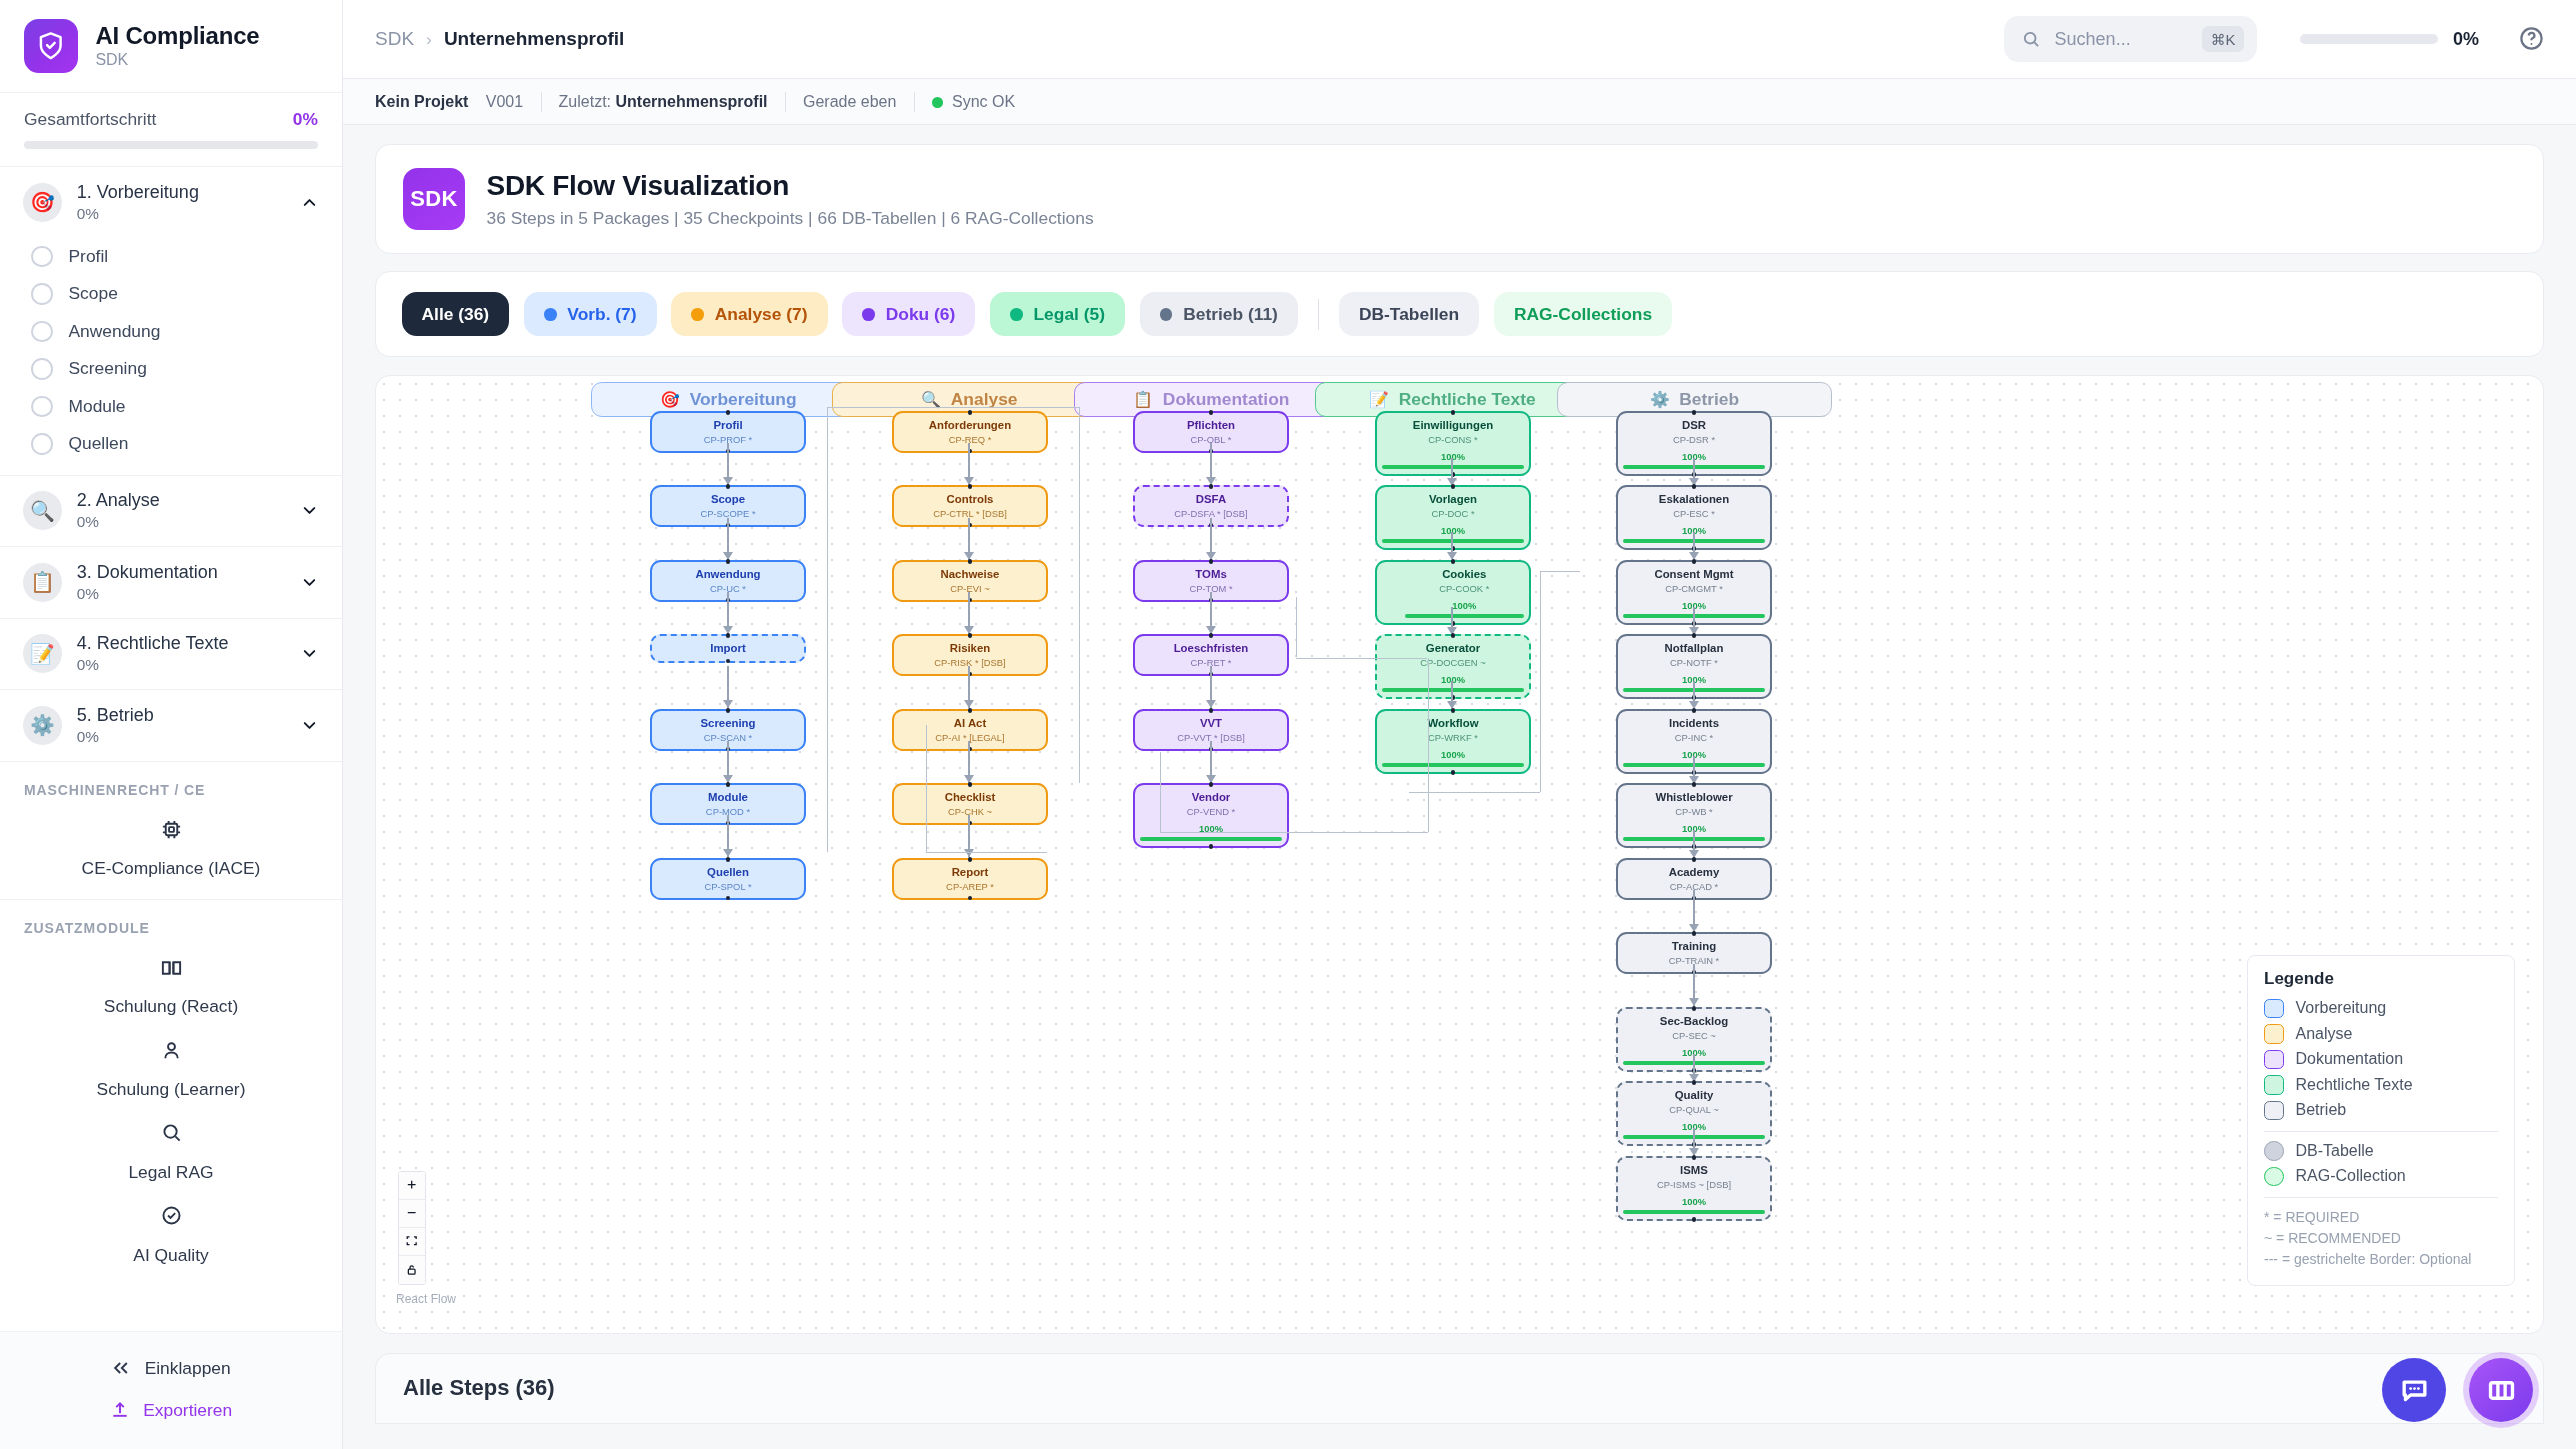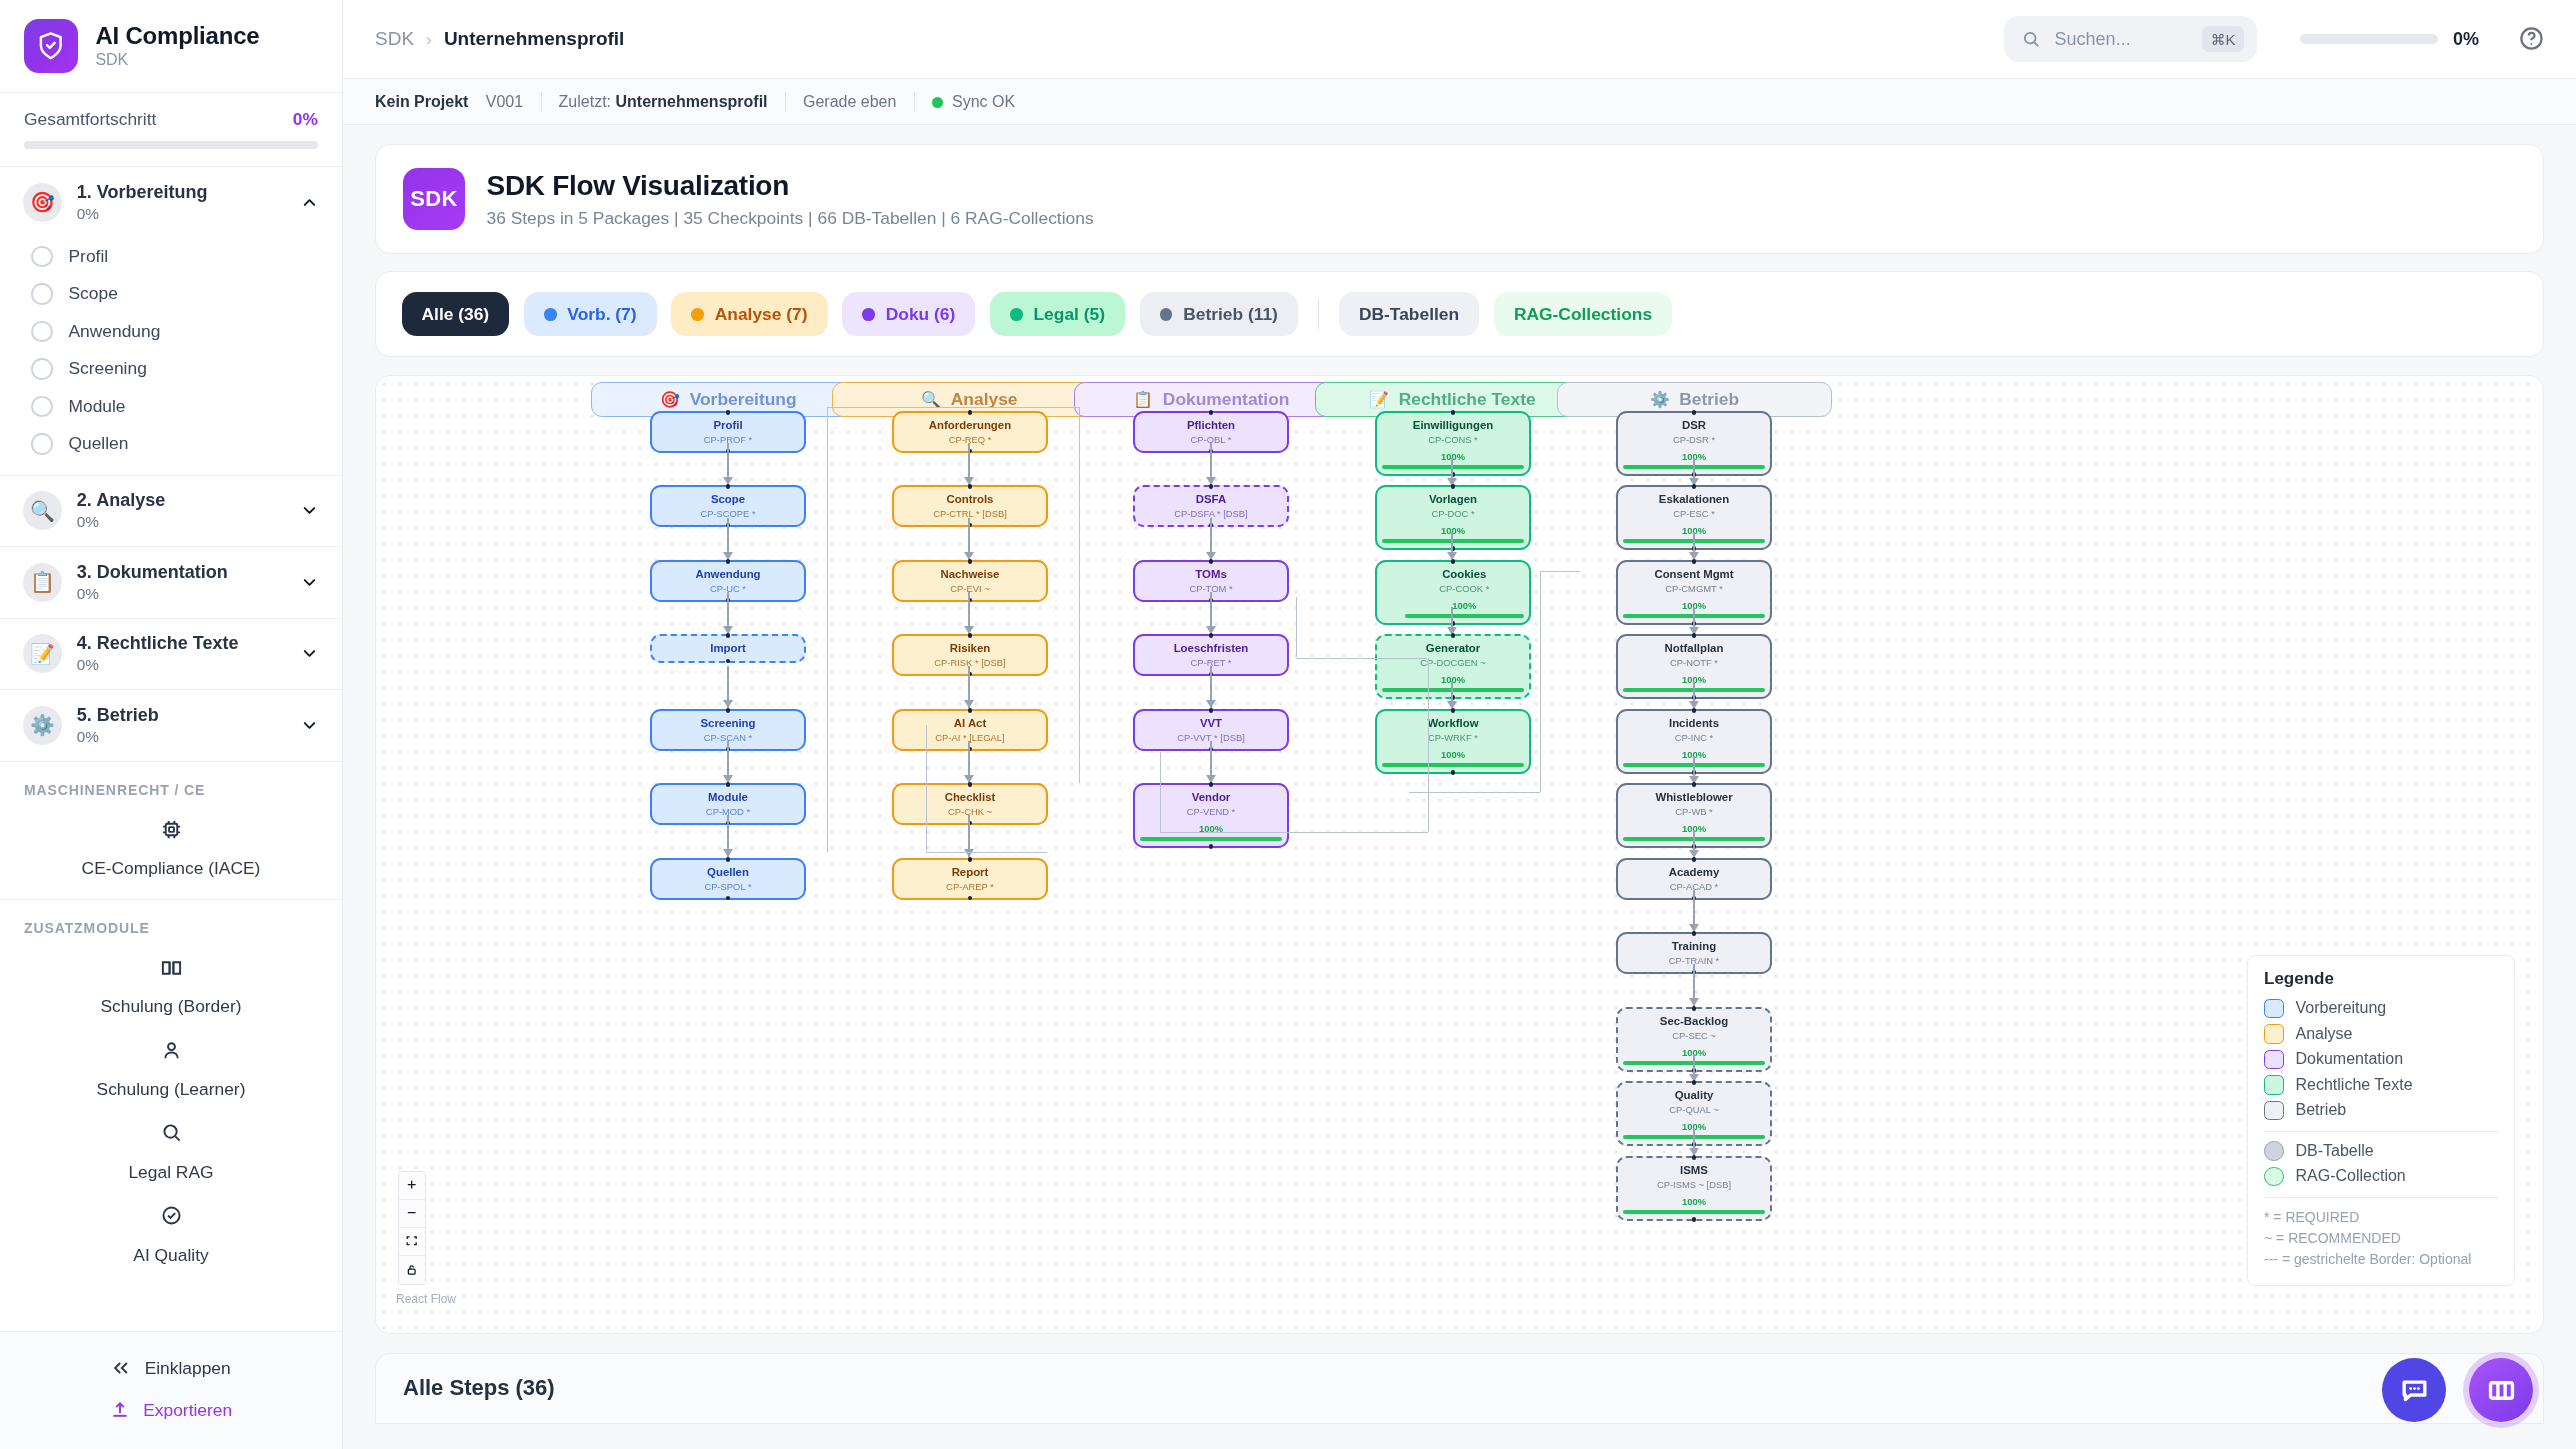--- a/index.html
+++ b/index.html
@@ -33,21 +33,21 @@
   .sb-progress-val { font-size:17.4px; font-weight:700; color:#9333ea; }
   .sb-progress-track { margin-top:10.7px; height:8px; border-radius:5.4px; background:#e5e7eb; width:100%; }
   .sb-progress-fill { height:100%; border-radius:5.4px; background:#9333ea; width:0%; }
 
   .sb-scroll { flex:1; overflow:hidden; }
   .sb-phase { border-bottom:0.7px solid #eef0f4; }
   .sb-phase-head { display:flex; align-items:center; gap:14.8px; padding:14.8px 21.5px 14.8px 23px; cursor:pointer; }
   .sb-phase-ico { width:39px; height:39px; flex:0 0 39px; border-radius:50%; background:#e9eaee;
                   display:flex; align-items:center; justify-content:center; font-size:20px; line-height:1; }
   .sb-phase-txt { flex:1; }
-  .sb-phase-name { font-size:18px; font-weight:700; color:#283345; line-height:1.2; }
+  .sb-phase-name { font-size:18px; font-weight:400; color:#283345; line-height:1.2; }
   .sb-phase-pct { font-size:15.4px; color:#6b7486; margin-top:1.3px; }
   .chev { width:23px; height:23px; flex:0 0 23px; display:flex; align-items:center; justify-content:center; }
   .chev svg { width:19px; height:19px; stroke:#111827; }
   .chev.up svg { transform:rotate(180deg); }
 
   .sb-steps { padding:0 0 12px 0; }
   .sb-step { display:flex; align-items:center; gap:16px; padding:8px 24px 8px 31px; cursor:pointer; }
   .sb-radio { width:21.5px; height:21.5px; flex:0 0 21.5px; border:2px solid #cfd4de; border-radius:50%; }
   .sb-step-label { font-size:17.4px; color:#3d485c; }
 
@@ -338,21 +338,21 @@
         <span class="sb-link-label">CE-Compliance (IACE)</span>
       </div>
       <div class="sb-divider"></div>
 
       <div class="sb-sec-title">ZUSATZMODULE</div>
       <div class="sb-link">
         <svg viewBox="0 0 24 24">
           <path d="M3 6.5h7v12H3zM14 6.5h7v12h-7z"></path>
             <path d="M10 6.5v12M14 6.5v12"></path>
         </svg>
-        <span class="sb-link-label">Schulung (Border)</span>
+        <span class="sb-link-label">Schulung (React)</span>
       </div>
       <div class="sb-link">
         <svg viewBox="0 0 24 24">
           <circle cx="12" cy="8" r="3.6"></circle>
             <path d="M5.5 20c0-3.6 2.9-6 6.5-6s6.5 2.4 6.5 6"></path>
         </svg>
         <span class="sb-link-label">Schulung (Learner)</span>
       </div>
       <div class="sb-link">
         <svg viewBox="0 0 24 24">

